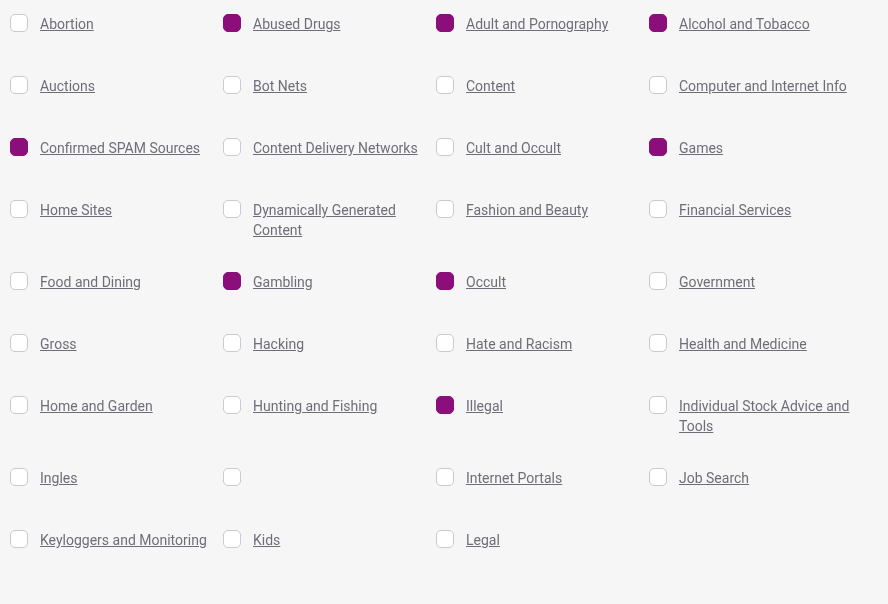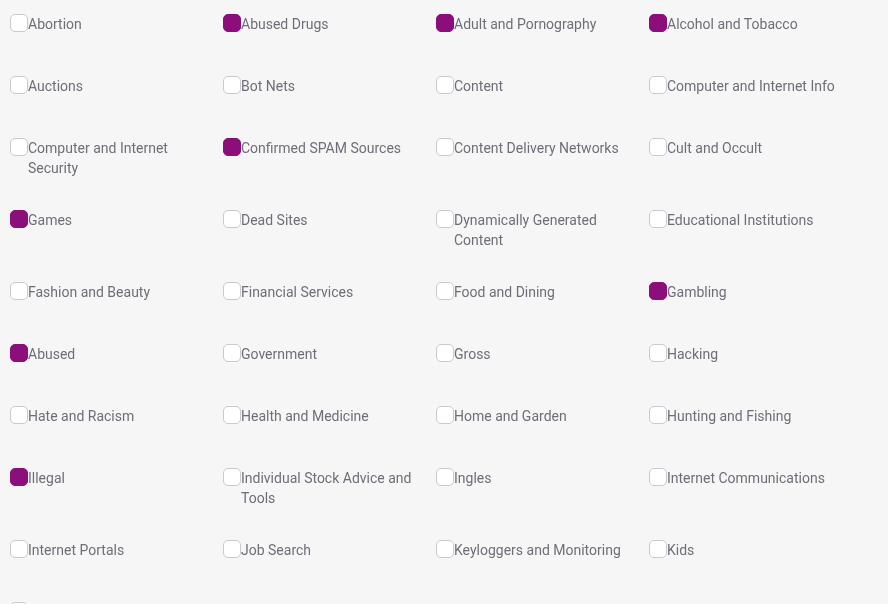--- a/index.html
+++ b/index.html
@@ -15,21 +15,23 @@
     .grid {
       display: grid;
       grid-template-columns: 213px 213px 213px 213px;
       column-gap: 0;
       row-gap: 32px;
       padding: 14px 10px 0 10px;
     }
     .item {
       display: flex;
       align-items: flex-start;
+      gap: 12px;
       padding-right: 8px;
+      text-decoration: underline;
     }
     .checkbox {
       width: 18px;
       height: 18px;
       flex: 0 0 18px;
       border: 1.5px solid #c9c9cf;
       border-radius: 5px;
       background: #ffffff;
       cursor: pointer;
       display: inline-block;
@@ -78,70 +80,62 @@
     </div>
     <div class="item">
       <span class="checkbox"></span>
       <span class="label">Content</span>
     </div>
     <div class="item">
       <span class="checkbox"></span>
       <span class="label">Computer and Internet Info</span>
     </div>
     <div class="item">
-      <span class="checkbox"></span>
-      <span class="label">Computer and Internet Security</span>
-    </div>
-    <div class="item">
       <span class="checkbox checked"></span>
       <span class="label">Confirmed SPAM Sources</span>
     </div>
     <div class="item">
       <span class="checkbox"></span>
       <span class="label">Content Delivery Networks</span>
     </div>
     <div class="item">
       <span class="checkbox"></span>
       <span class="label">Cult and Occult</span>
     </div>
     <div class="item">
       <span class="checkbox checked"></span>
       <span class="label">Games</span>
     </div>
     <div class="item">
       <span class="checkbox"></span>
-      <span class="label">Dead Sites</span>
+      <span class="label">Home Sites</span>
     </div>
     <div class="item">
       <span class="checkbox"></span>
       <span class="label">Dynamically Generated Content</span>
-    </div>
-    <div class="item">
-      <span class="checkbox"></span>
-      <span class="label">Educational Institutions</span>
     </div>
     <div class="item">
       <span class="checkbox"></span>
       <span class="label">Fashion and Beauty</span>
     </div>
     <div class="item">
       <span class="checkbox"></span>
       <span class="label">Financial Services</span>
     </div>
     <div class="item">
       <span class="checkbox"></span>
       <span class="label">Food and Dining</span>
     </div>
     <div class="item">
       <span class="checkbox checked"></span>
       <span class="label">Gambling</span>
     </div>
     <div class="item">
       <span class="checkbox checked"></span>
-      <span class="label">Abused</span>
+      <span class="label">Occult</span>
     </div>
     <div class="item">
       <span class="checkbox"></span>
       <span class="label">Government</span>
     </div>
     <div class="item">
       <span class="checkbox"></span>
       <span class="label">Gross</span>
     </div>
     <div class="item">
@@ -171,21 +165,20 @@
     <div class="item">
       <span class="checkbox"></span>
       <span class="label">Individual Stock Advice and Tools</span>
     </div>
     <div class="item">
       <span class="checkbox"></span>
       <span class="label">Ingles</span>
     </div>
     <div class="item">
       <span class="checkbox"></span>
-      <span class="label">Internet Communications</span>
     </div>
     <div class="item">
       <span class="checkbox"></span>
       <span class="label">Internet Portals</span>
     </div>
     <div class="item">
       <span class="checkbox"></span>
       <span class="label">Job Search</span>
     </div>
     <div class="item">

